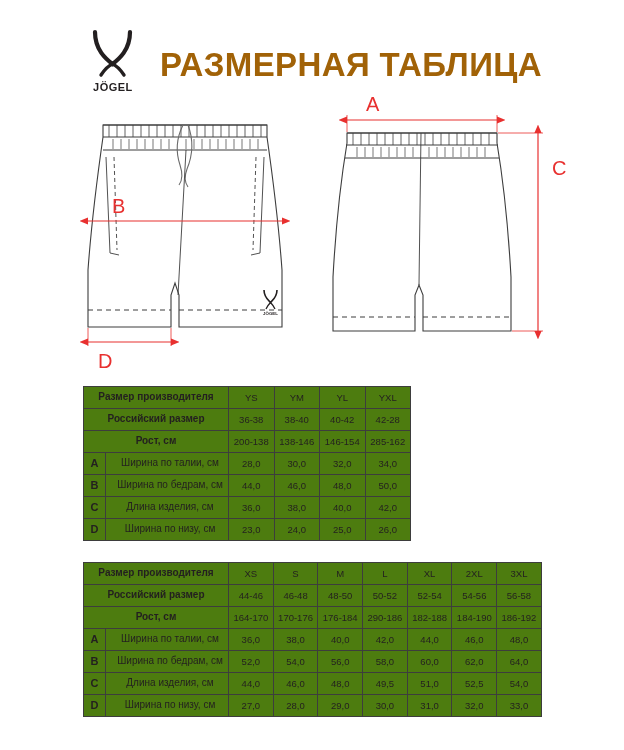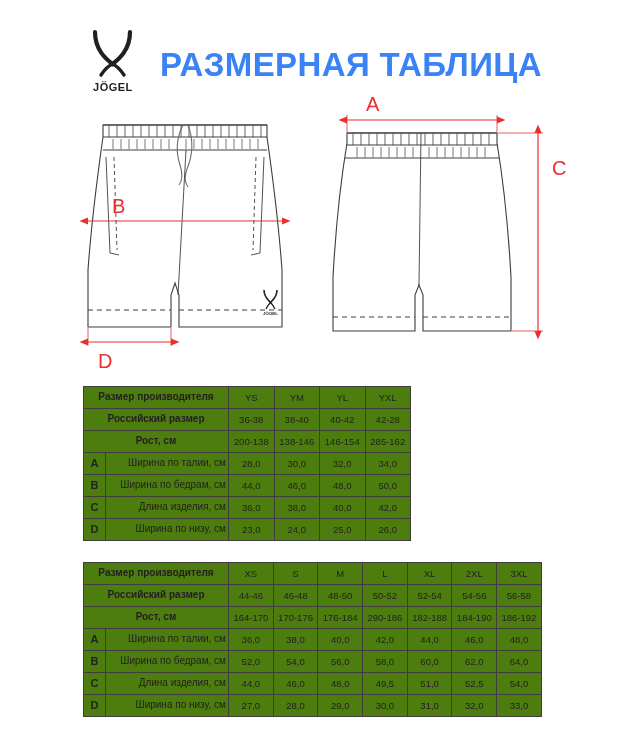--- a/index.html
+++ b/index.html
@@ -24,21 +24,21 @@
     margin-right:16px;
   }
   .brand svg{display:block;}
   .brand-word{
     font-size:11px;font-weight:bold;letter-spacing:.5px;
     color:#231f20;line-height:1;margin-top:1px;
     font-family:"Liberation Sans", sans-serif;
   }
   .page-title{
     font-size:33px;font-weight:bold;letter-spacing:.4px;
-    color:#3b82f6;white-space:nowrap;line-height:1;
+    color:#a16207;white-space:nowrap;line-height:1;
   }
 
   
   .diagrams{
     position:absolute;left:0;top:95px;width:624px;height:285px;
   }
   .diagrams svg{display:block;}
 
   
   .table-block{position:absolute;}
@@ -67,21 +67,21 @@
     font-size:10px;
     text-align:center;
   }
   td.letter{
     font-weight:bold;
     font-size:11px;
     width:22px;
     text-align:center;
   }
   td.desc{
-    text-align:right;
+    text-align:center;
     padding-left:8px;
     font-size:10px;
   }
   td.val{
     font-size:9.5px;
   }
 </style>
 </head>
 <body>
 

